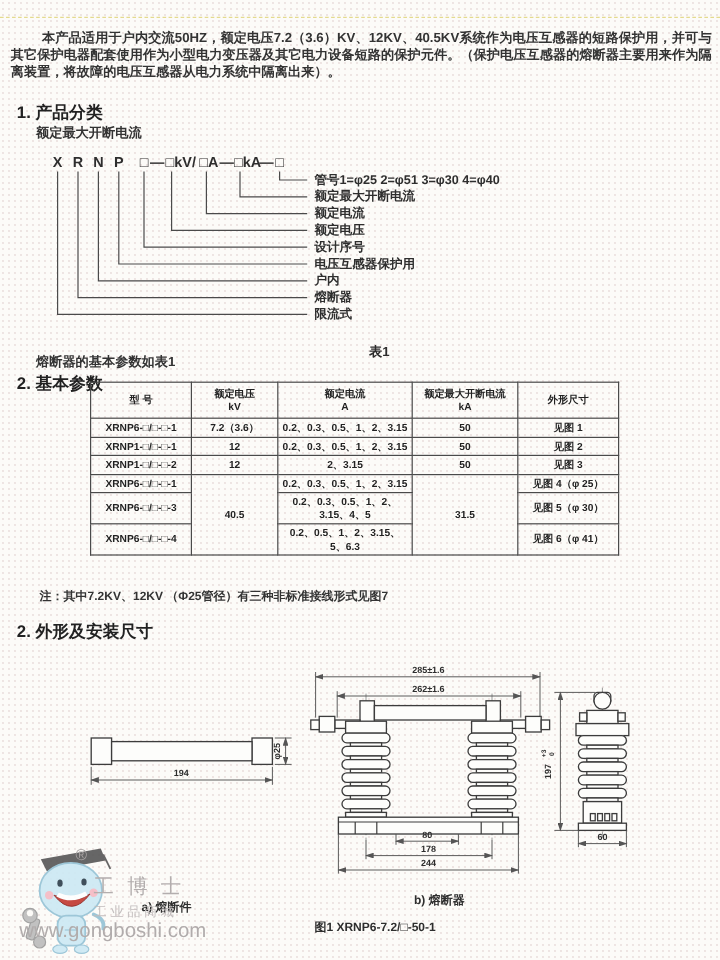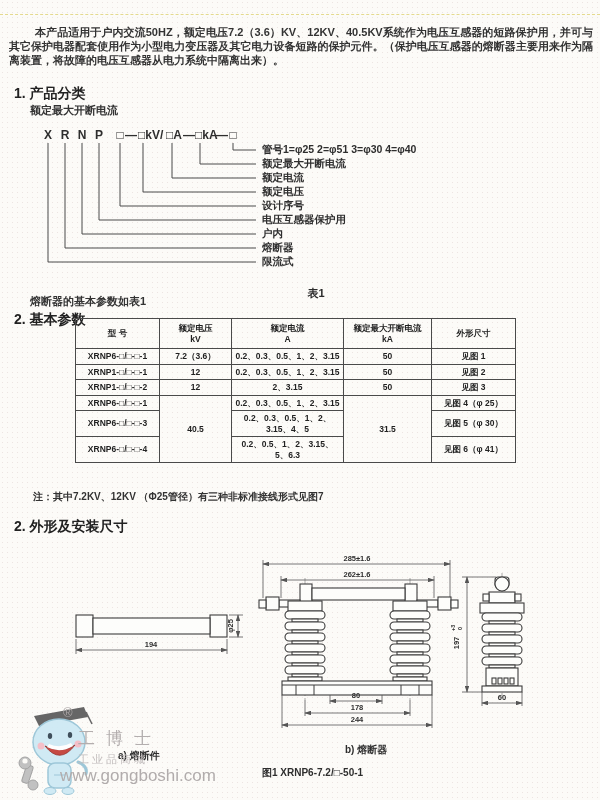--- a/index.html
+++ b/index.html
@@ -46,21 +46,21 @@
   .drawings .dim { stroke:#555; stroke-width:0.8; fill:none; }
   .drawings .cl { stroke:#888; stroke-width:0.7; stroke-dasharray:9 2 2 2; fill:none; }
   .drawings text { font-size:7.5px; fill:#2e2e2e; font-weight:700; }
   .drawings .cap { font-size:10px; font-weight:700; }
   .drawings .tol { font-size:5.5px; }
   .wm { position:absolute; color:#b7b2b2; }
   .wm-brand { top:727px; left:78px; font-size:17px; letter-spacing:11px;
     font-family:"Liberation Serif", serif; color:#b3aeae; }
   .wm-reg { top:705px; left:63px; font-size:13px; color:#a8a3a3; }
   .wm-tag { top:752px; left:78px; font-size:11px; letter-spacing:3px; color:#c2bdbd;font-family:Liberation Serif, serif; }
-  .wm-url { top:766px; left:16px; font-size:17px; color:#b1acac;margin-left:44px; }
+  .wm-url { top:766px; left:16px; font-size:17px; color:#b1acac; }
   .mascot { position:absolute; top:702px; left:12px; opacity:0.92; }
 </style>
 </head>
 <body>
 
 <div class="page">
   <div class="scanline"></div>
 
   <p class="intro">本产品适用于户内交流50HZ，额定电压7.2（3.6）KV、12KV、40.5KV系统作为电压互感器的短路保护用，并可与其它保护电器配套使用作为小型电力变压器及其它电力设备短路的保护元件。（保护电压互感器的熔断器主要用来作为隔离装置，将故障的电压互感器从电力系统中隔离出来）。</p>
 

